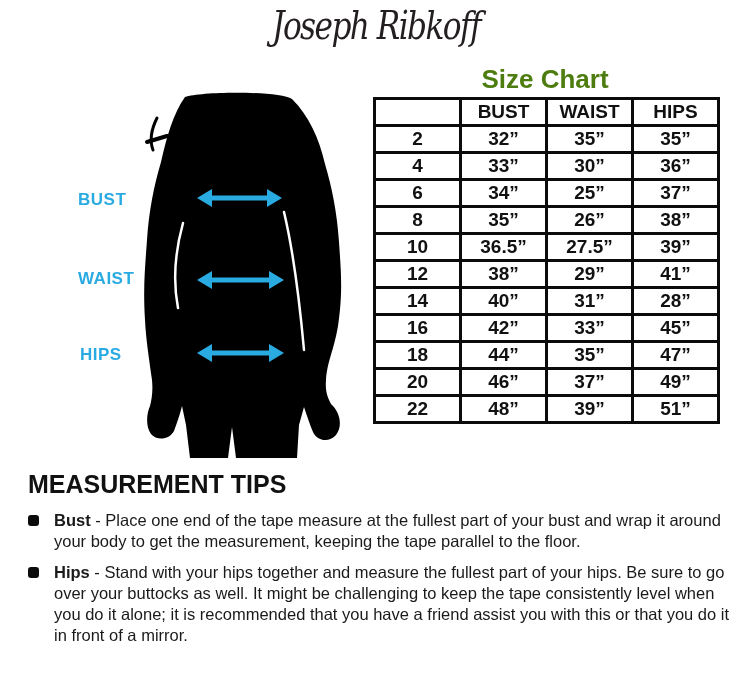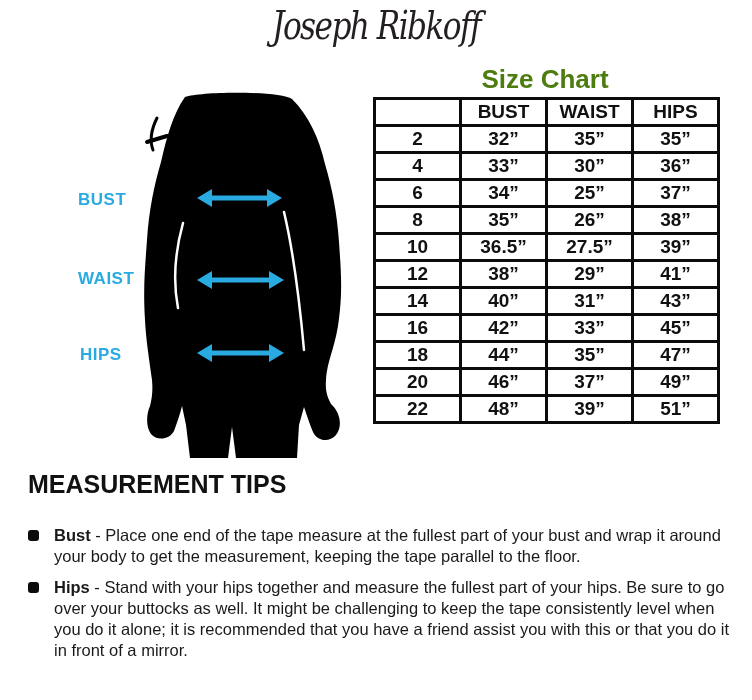--- a/index.html
+++ b/index.html
@@ -69,21 +69,21 @@
     font-weight: bold;
     color: #111111;
     padding: 0;
   }
   
   .tips { position: absolute; left: 28px; top: 470px; width: 712px; }
   .tips-title {
     font-size: 25px;
     font-weight: bold;
     color: #111111;
-    margin-bottom: 26px;
+    margin-bottom: 11px;
     letter-spacing: 0px;
   }
   .tips-list { list-style: none; }
   .tips-item { display: flex; gap: 15px; margin-bottom: 10px; }
   .bullet-square {
     flex: 0 0 auto;
     width: 11px; height: 11px;
     margin-top: 5px;
     background: #0b0b0b;
     border-radius: 3px;
@@ -206,21 +206,21 @@
       <tr>
         <td>12</td>
         <td>38”</td>
         <td>29”</td>
         <td>41”</td>
       </tr>
       <tr>
         <td>14</td>
         <td>40”</td>
         <td>31”</td>
-        <td>43”</td>
+        <td>28”</td>
       </tr>
       <tr>
         <td>16</td>
         <td>42”</td>
         <td>33”</td>
         <td>45”</td>
       </tr>
       <tr>
         <td>18</td>
         <td>44”</td>

